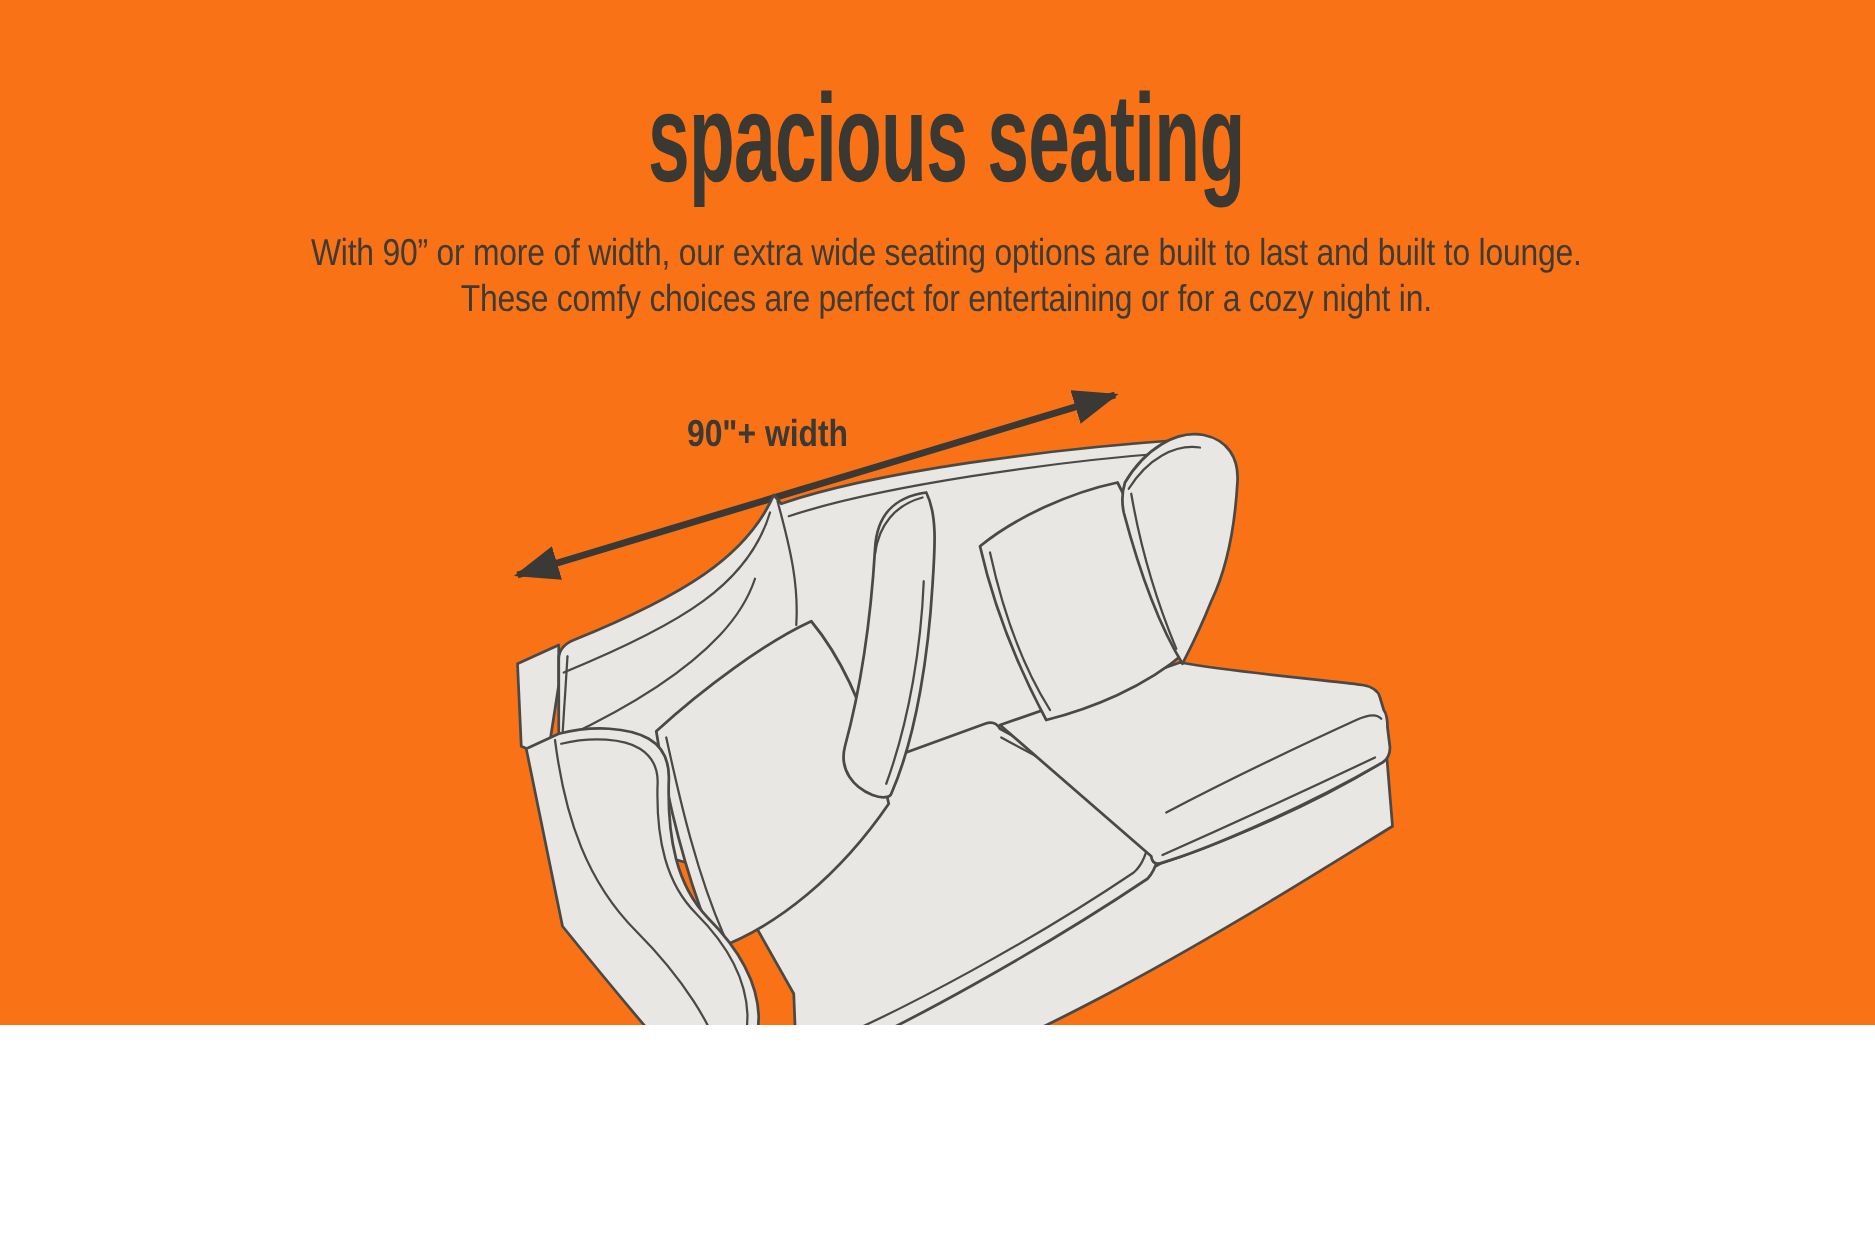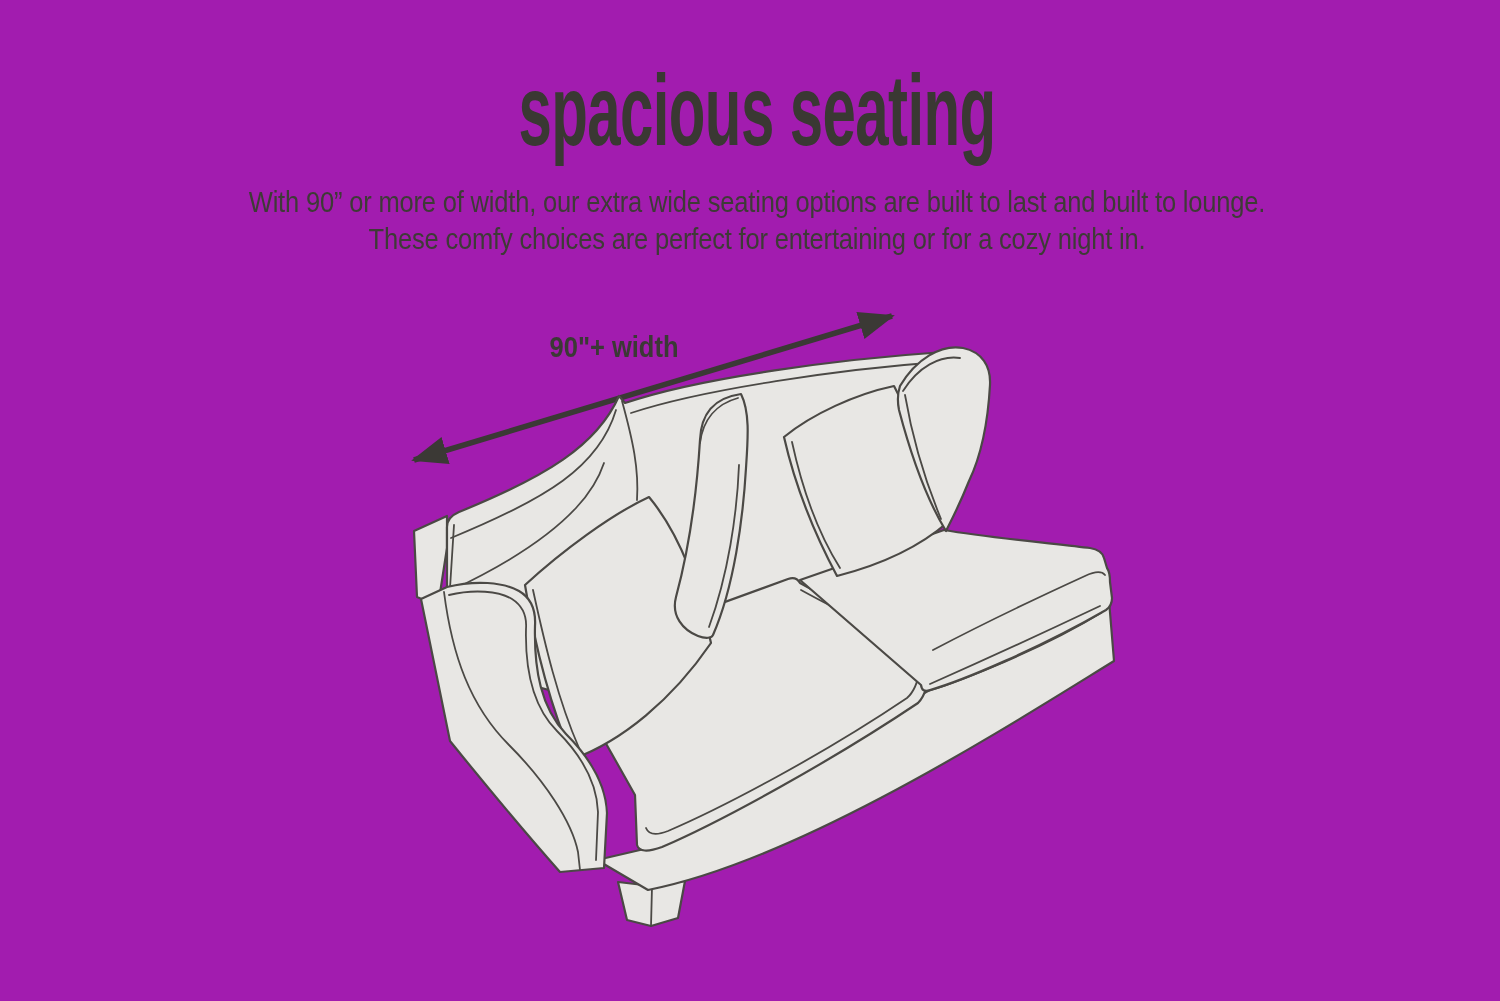--- a/index.html
+++ b/index.html
@@ -1,19 +1,19 @@
 <!DOCTYPE html>
 <html><head>
 <meta charset="utf-8">
 <style>
   html,body{margin:0;padding:0;background:#ffffff;}
   .stage{
     position:relative;
-    width:1500px;height:1001px;
-    background:#a21caf;
+    width:1500px;height:820px;
+    background:#f97316;
     overflow:hidden;
     font-family:"Liberation Sans","DejaVu Sans",sans-serif;
   }
   svg{display:block;}
   .title-text{
     font-family:"Liberation Sans","DejaVu Sans",sans-serif;
     font-weight:bold;
     font-size:100px;
     letter-spacing:-1px;
   }

